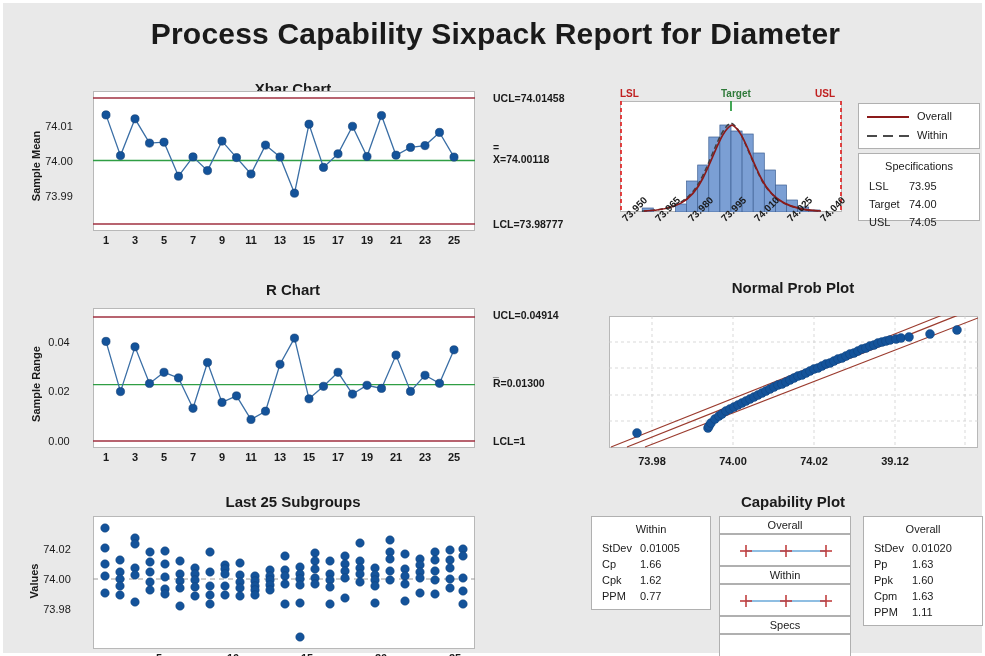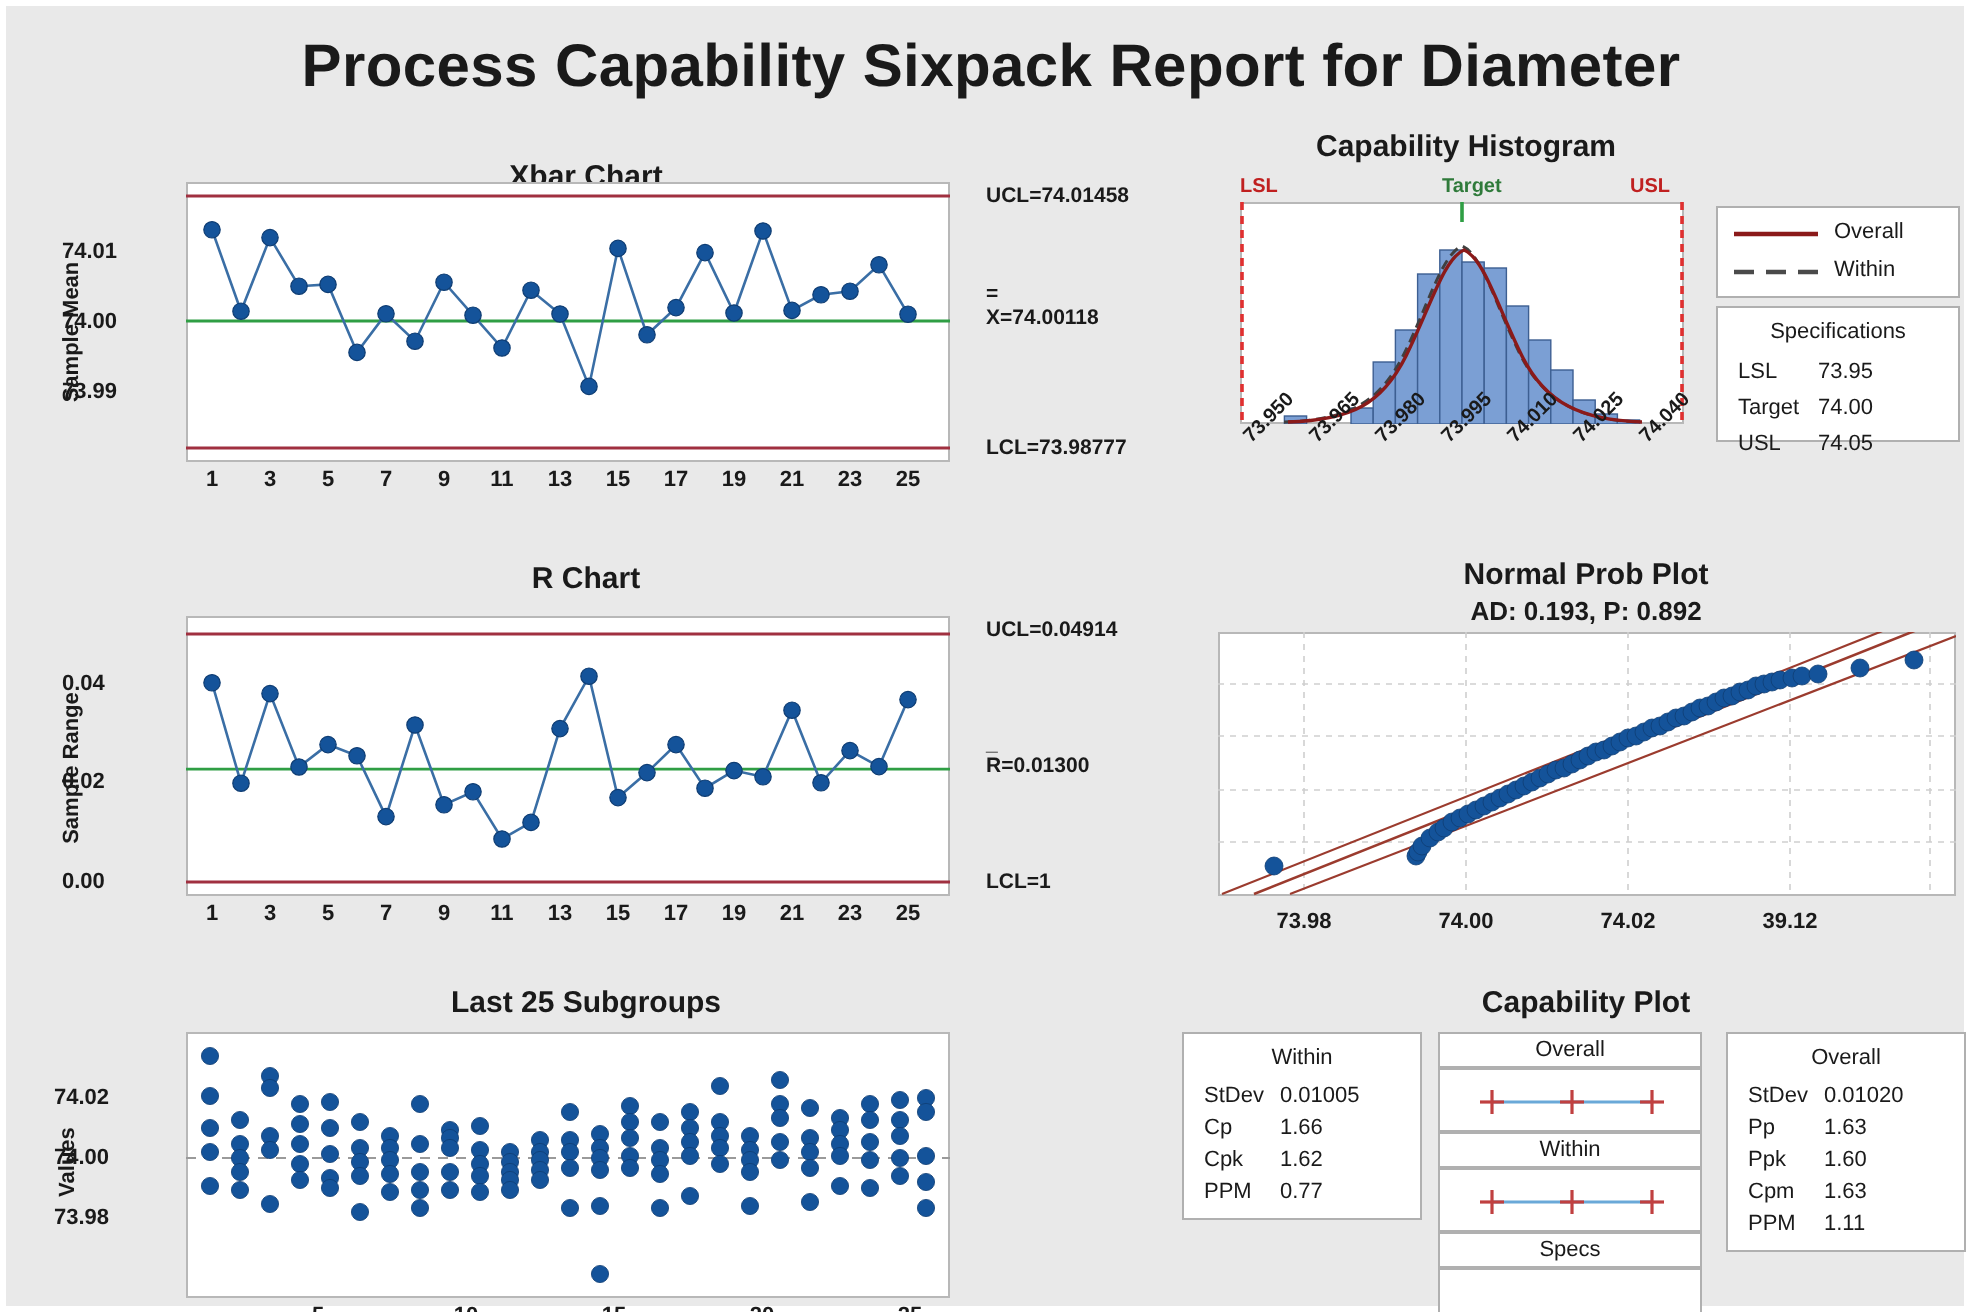--- a/index.html
+++ b/index.html
@@ -36,21 +36,21 @@
   }
   .ylabel{
     position:absolute;
     font-size:11px;font-weight:bold;color:#1a1a1a;
     transform-origin:center center;
     transform:rotate(-90deg);
     white-space:nowrap;text-align:center;
   }
   .ytick{
     position:absolute;font-size:11px;color:#1a1a1a;
-    text-align:left;white-space:nowrap;font-weight:bold;
+    text-align:center;white-space:nowrap;font-weight:normal;
   }
   .xtick{
     position:absolute;font-size:11px;color:#1a1a1a;
     text-align:center;white-space:nowrap;font-weight:bold;
   }
   .xtick-rot{
     position:absolute;font-size:10px;color:#1a1a1a;
     white-space:nowrap;font-weight:bold;
     transform-origin:left top;
     transform:rotate(-45deg);
@@ -145,21 +145,20 @@
   <div class="xtick" style="left:351px;top:231px;width:26px;">19</div>
   <div class="xtick" style="left:380px;top:231px;width:26px;">21</div>
   <div class="xtick" style="left:409px;top:231px;width:26px;">23</div>
   <div class="xtick" style="left:438px;top:231px;width:26px;">25</div>
 
   <div class="annot" style="left:490px;top:89px;">UCL=74.01458</div>
   <div class="annot" style="left:490px;top:138px;">=</div>
   <div class="annot" style="left:490px;top:150px;">X=74.00118</div>
   <div class="annot" style="left:490px;top:215px;">LCL=73.98777</div>
 
-  <div class="panel-title" style="left:600px;top:62px;width:260px;">Capability Histogram</div>
 
   <div class="annot" style="left:617px;top:85px;color:#c02020;font-size:10px;">LSL</div>
   <div class="annot" style="left:718px;top:85px;color:#2f7a3a;font-size:10px;">Target</div>
   <div class="annot" style="left:812px;top:85px;color:#c02020;font-size:10px;">USL</div>
 
   <div class="plotbox" style="left:617px;top:98px;width:222px;height:111px;"></div>
 
   <svg style="position:absolute;left:617px;top:98px;" width="222" height="111" viewBox="0 0 222 111">
 
     <g fill="#7b9fd4" stroke="#3d5f92" stroke-width="0.7">
@@ -275,21 +274,20 @@
   <div class="xtick" style="left:380px;top:448px;width:26px;">21</div>
   <div class="xtick" style="left:409px;top:448px;width:26px;">23</div>
   <div class="xtick" style="left:438px;top:448px;width:26px;">25</div>
 
   <div class="annot" style="left:490px;top:306px;">UCL=0.04914</div>
   <div class="annot" style="left:490px;top:363px;">_</div>
   <div class="annot" style="left:490px;top:374px;">R=0.01300</div>
   <div class="annot" style="left:490px;top:432px;">LCL=1</div>
 
   <div class="panel-title" style="left:600px;top:276px;width:380px;">Normal Prob Plot</div>
-  <div class="panel-sub" style="left:600px;top:295px;width:380px;">AD: 0.193, P: 0.892</div>
 
   <div class="plotbox" style="left:606px;top:313px;width:369px;height:132px;"></div>
 
   <svg style="position:absolute;left:606px;top:313px;" width="369" height="132" viewBox="0 0 369 132">
 
     <g stroke="#cfcfcf" stroke-width="0.8" stroke-dasharray="3,3">
       <line x1="0" y1="26" x2="369" y2="26"></line>
       <line x1="0" y1="52" x2="369" y2="52"></line>
       <line x1="0" y1="79" x2="369" y2="79"></line>
       <line x1="0" y1="105" x2="369" y2="105"></line>

